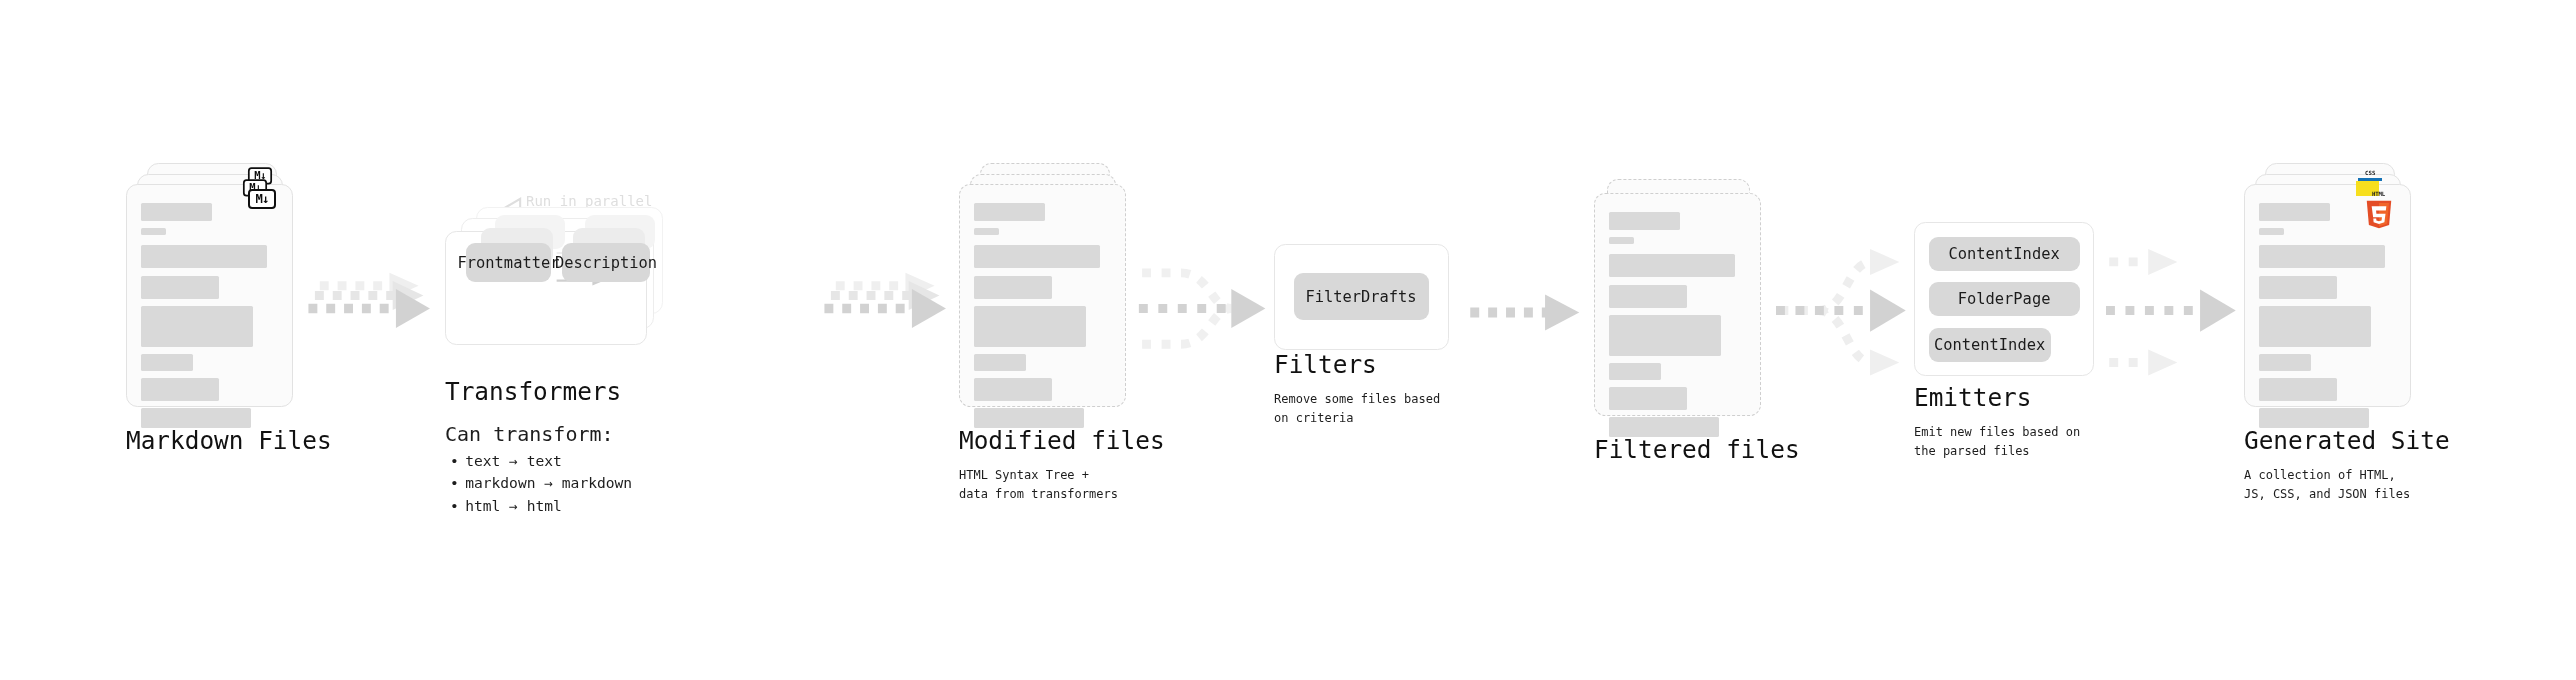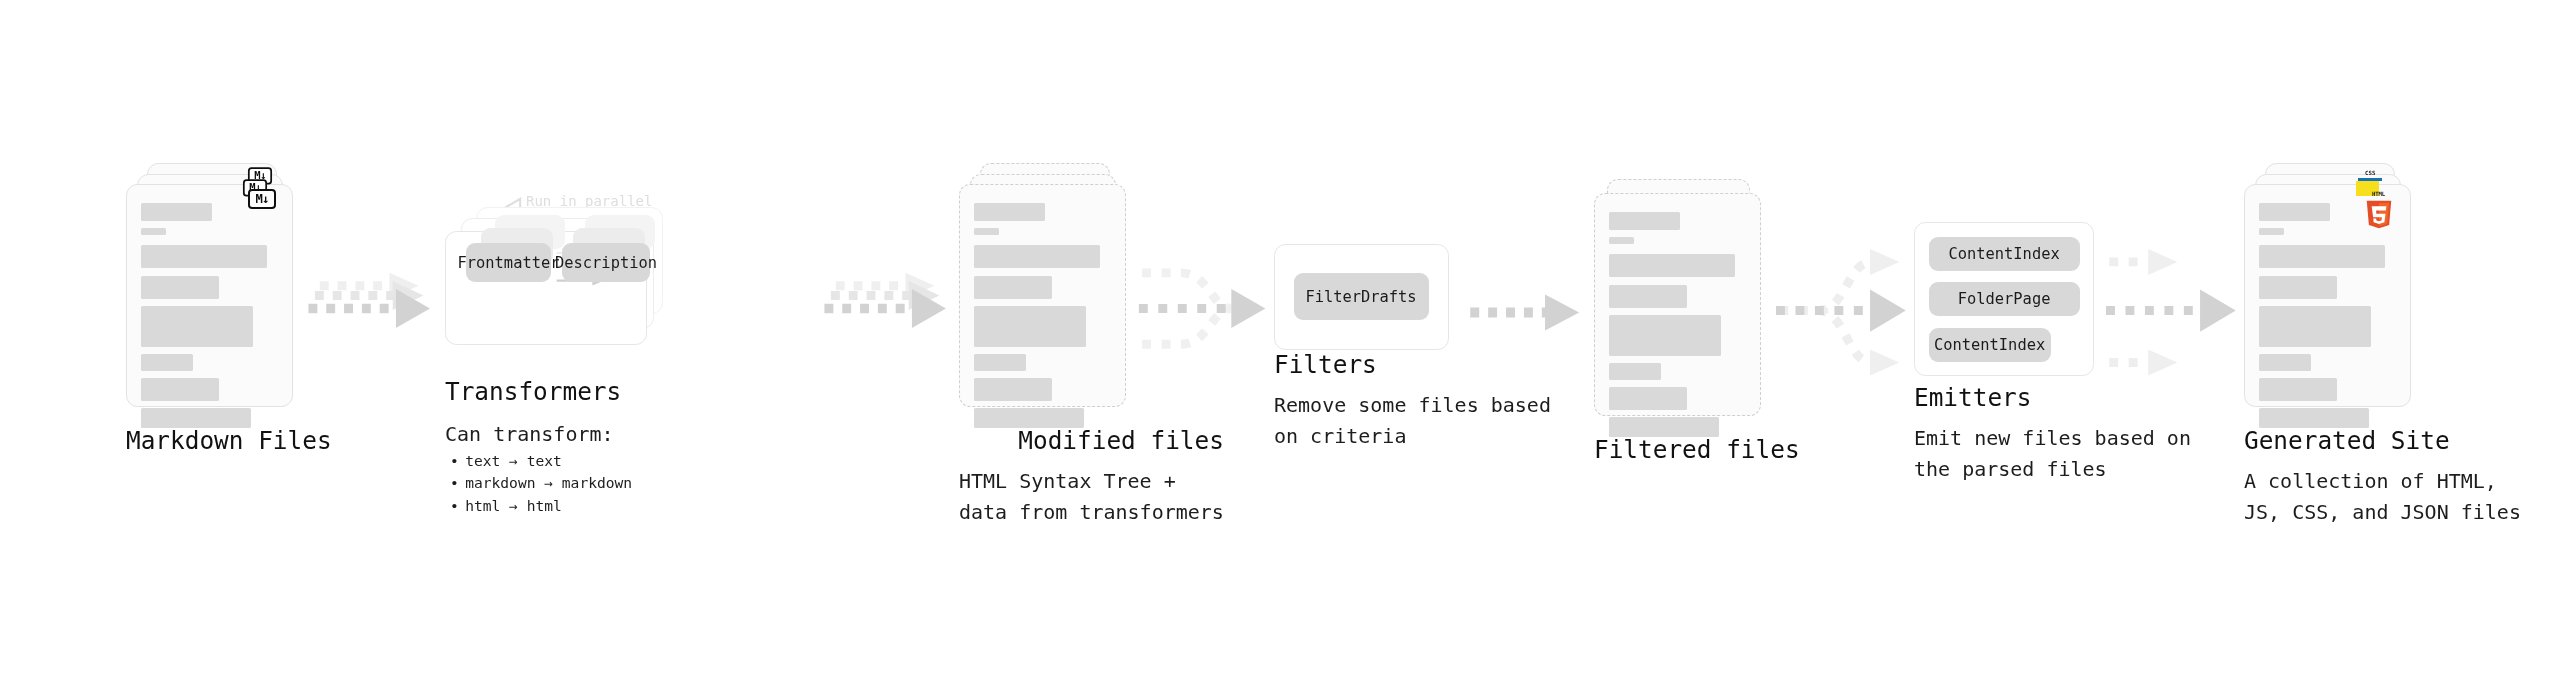--- a/index.html
+++ b/index.html
@@ -114,21 +114,21 @@
     font-size: 15.4px; color: #1b1b1b; white-space: nowrap;
   }
   .chip.ghost { background: #ececec; color: transparent; }
   .chip.ghost2 { background: #f4f4f4; color: transparent; }
 
   
   .stage-title {
     font-size: 24.4px; color: #111111; white-space: nowrap; line-height: 1.1;
   }
   .stage-desc {
-    font-size: 20px; color: #1d1d1d; line-height: 1.55; white-space: pre-line;
+    font-size: 12px; color: #1d1d1d; line-height: 1.55; white-space: pre-line;
     margin-top: 11.4px;
   }
   .desc-head { font-size: 20px; color: #1d1d1d; line-height: 1.55; }
   .desc-list { list-style: none; }
   .desc-list li {
     font-size: 14.6px; color: #1d1d1d; line-height: 1.55; white-space: nowrap;
   }
   .desc-list li::before { content: "\2022"; margin-right: 6.5px; margin-left: 4.9px; }
 
   .parallel-note {

